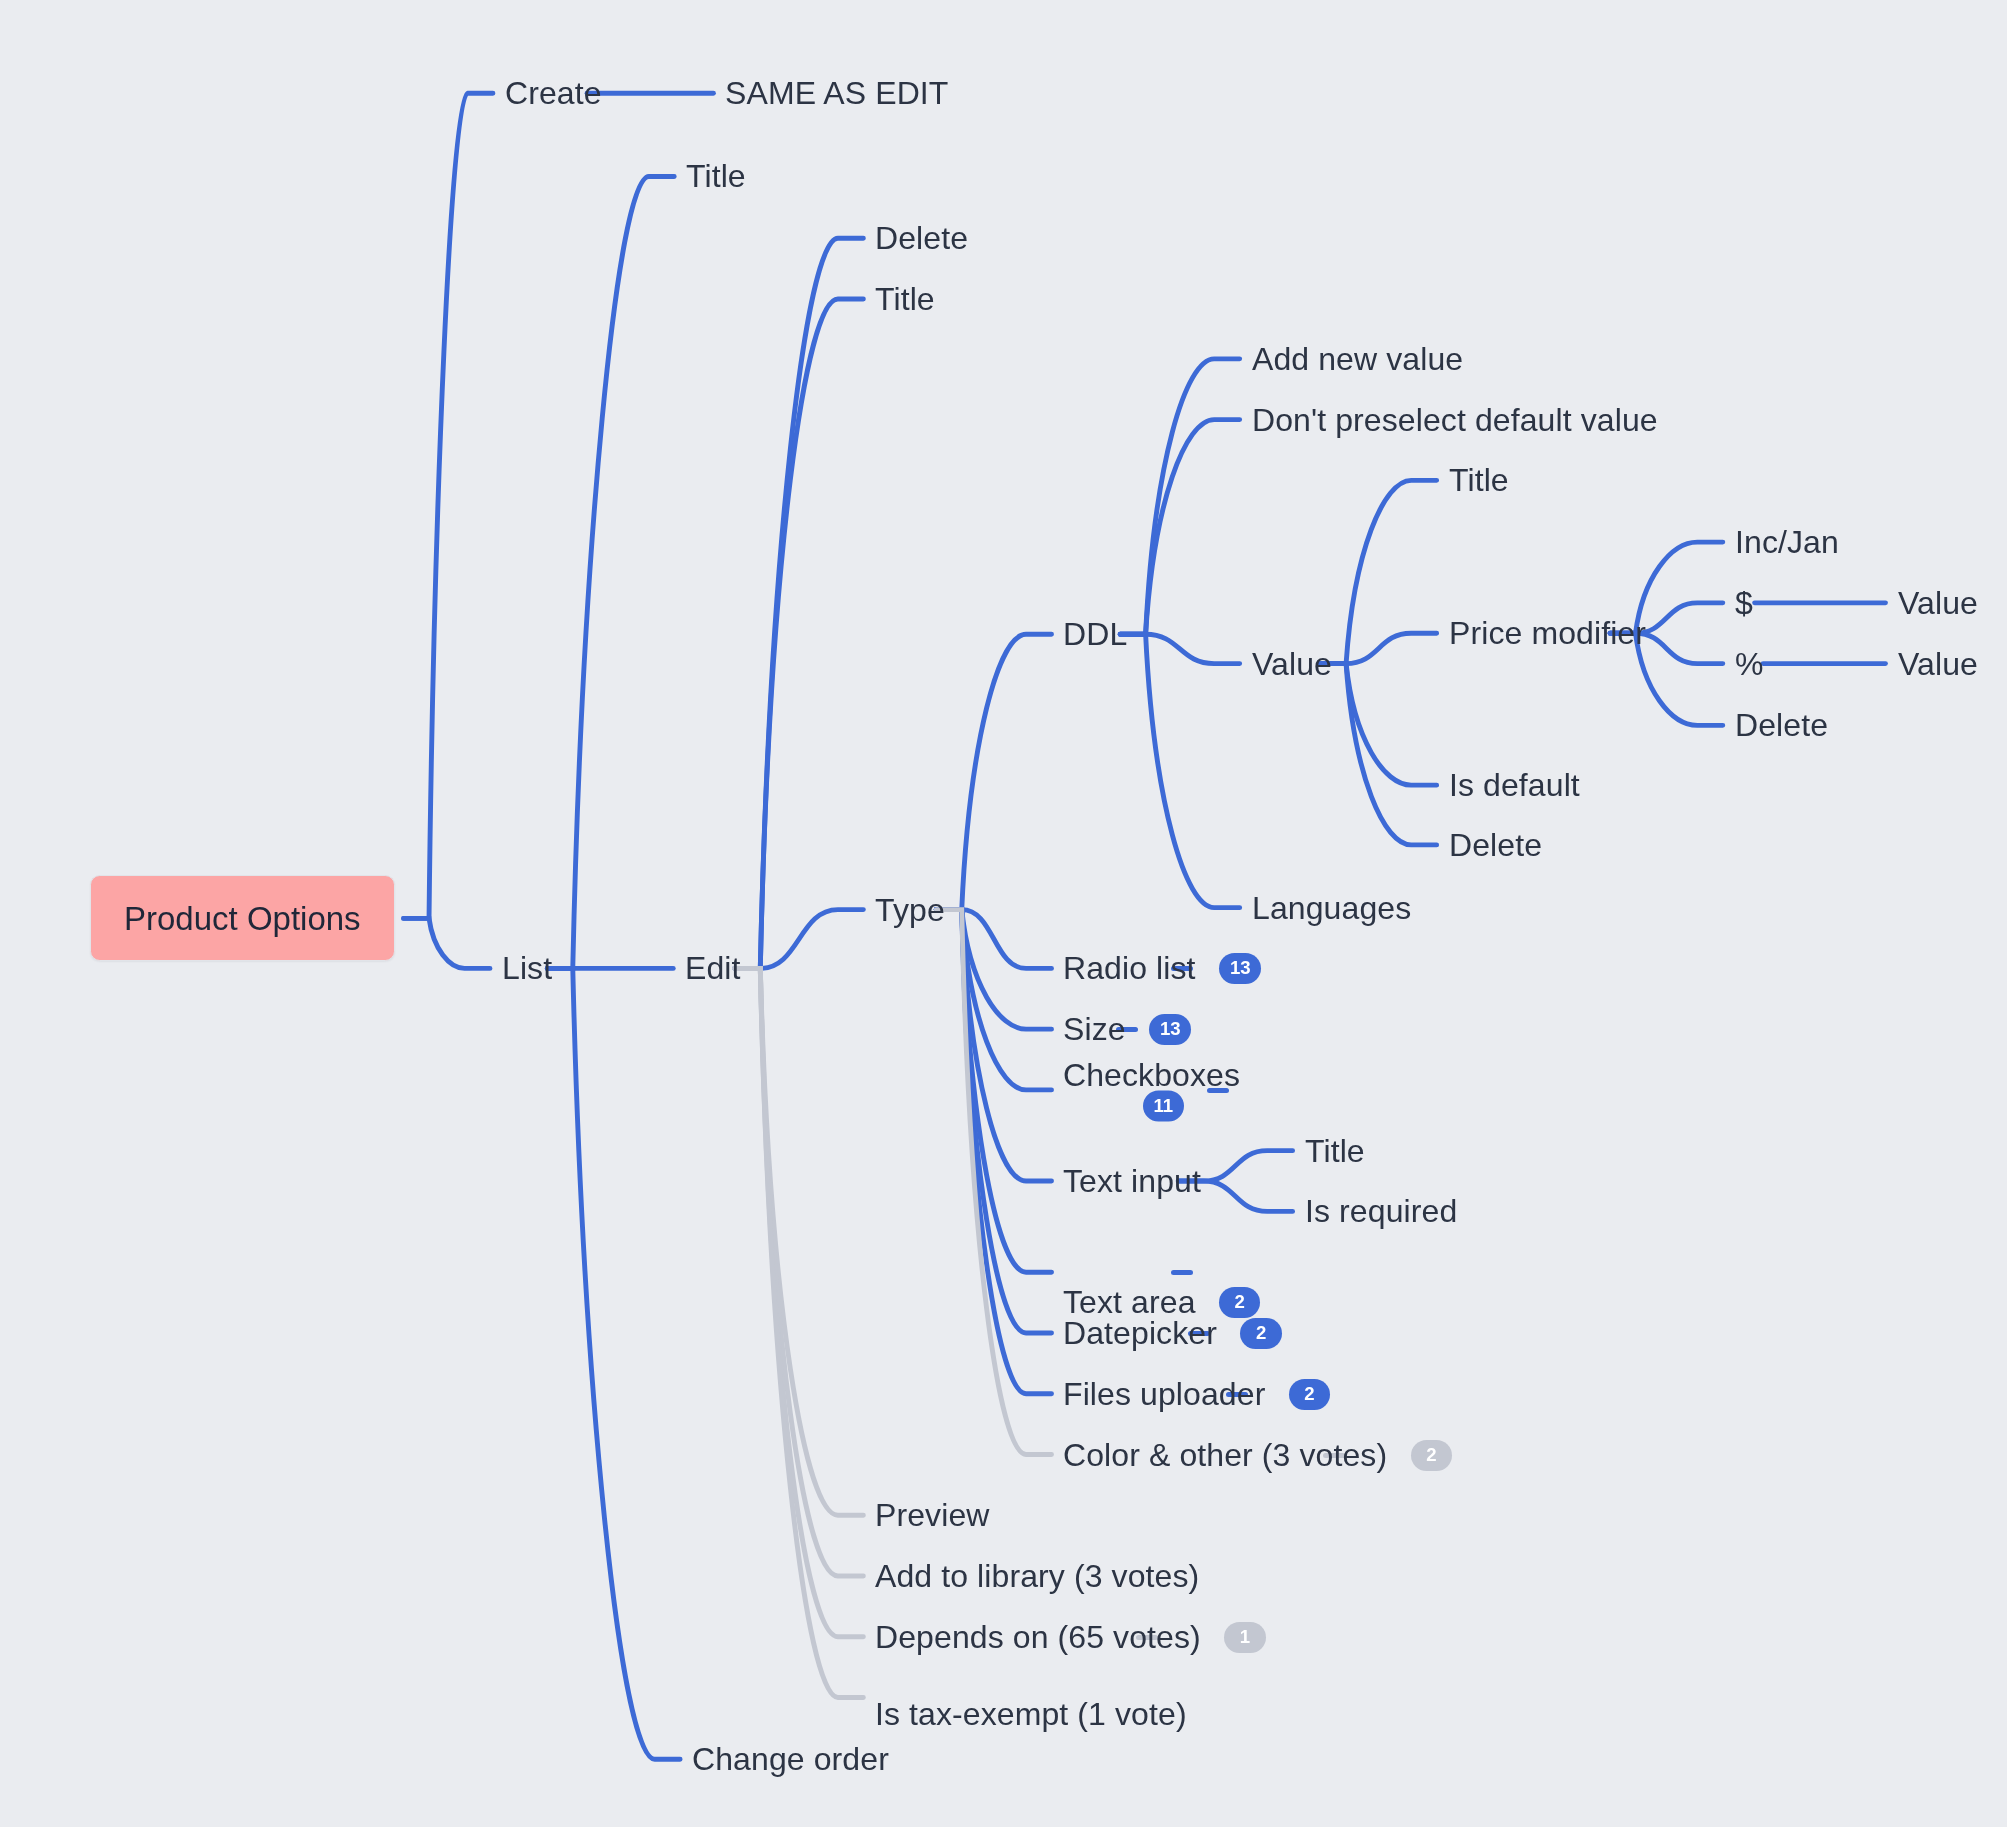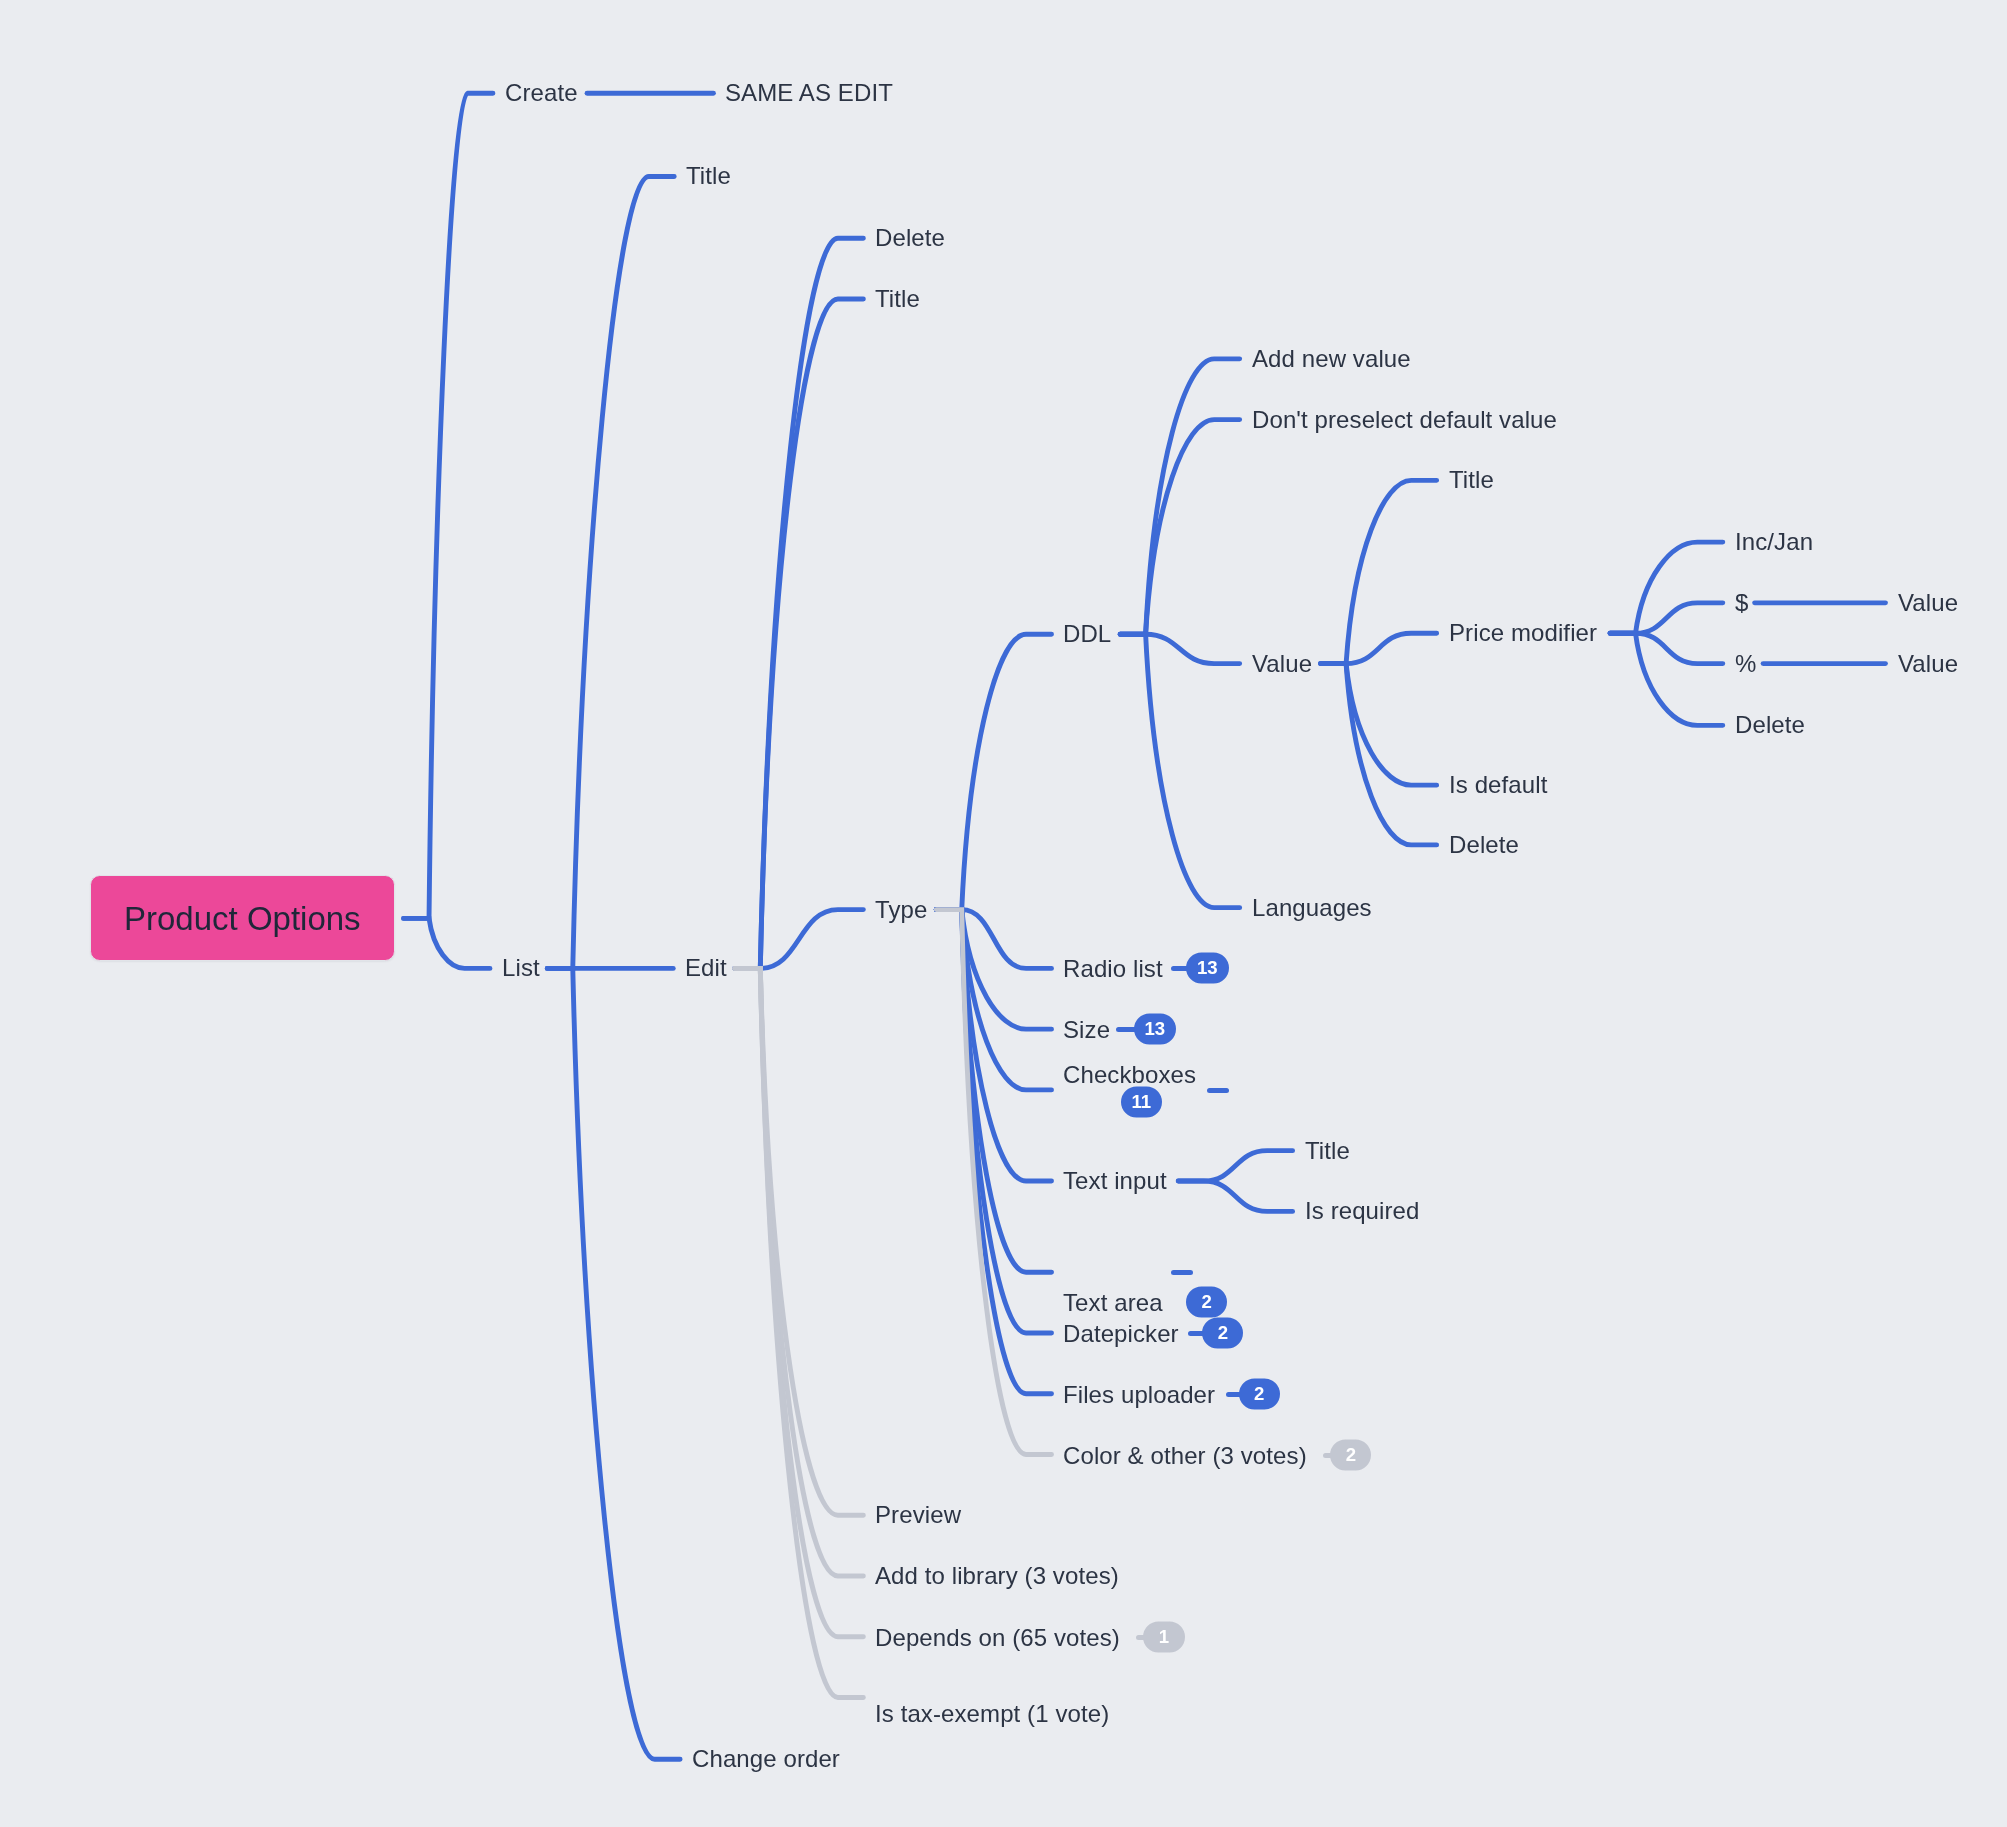--- a/index.html
+++ b/index.html
@@ -30,32 +30,32 @@
     pointer-events: none;
   }
   .node {
     position: absolute;
     display: flex;
     align-items: center;
     white-space: nowrap;
     transform: translateY(-50%);
   }
   .node-label {
-    font-size: 24px;
+    font-size: 32px;
     color: #2c3444;
     letter-spacing: 0.1px;
     line-height: 1;
   }
   .node.dim .node-label {
     color: #2c3444;
   }
   .root-node {
     position: absolute;
     transform: translateY(-50%);
-    background: #ec4899;
+    background: #fca5a5;
     border: 1px solid #e2e4e9;
     border-radius: 9.8px;
     box-shadow: 0 1px 2px rgba(20,28,48,0.06);
     padding: 25.5px 33px;
     display: flex;
     align-items: center;
   }
   .root-label {
     font-size: 33px;
     color: #1f2739;

